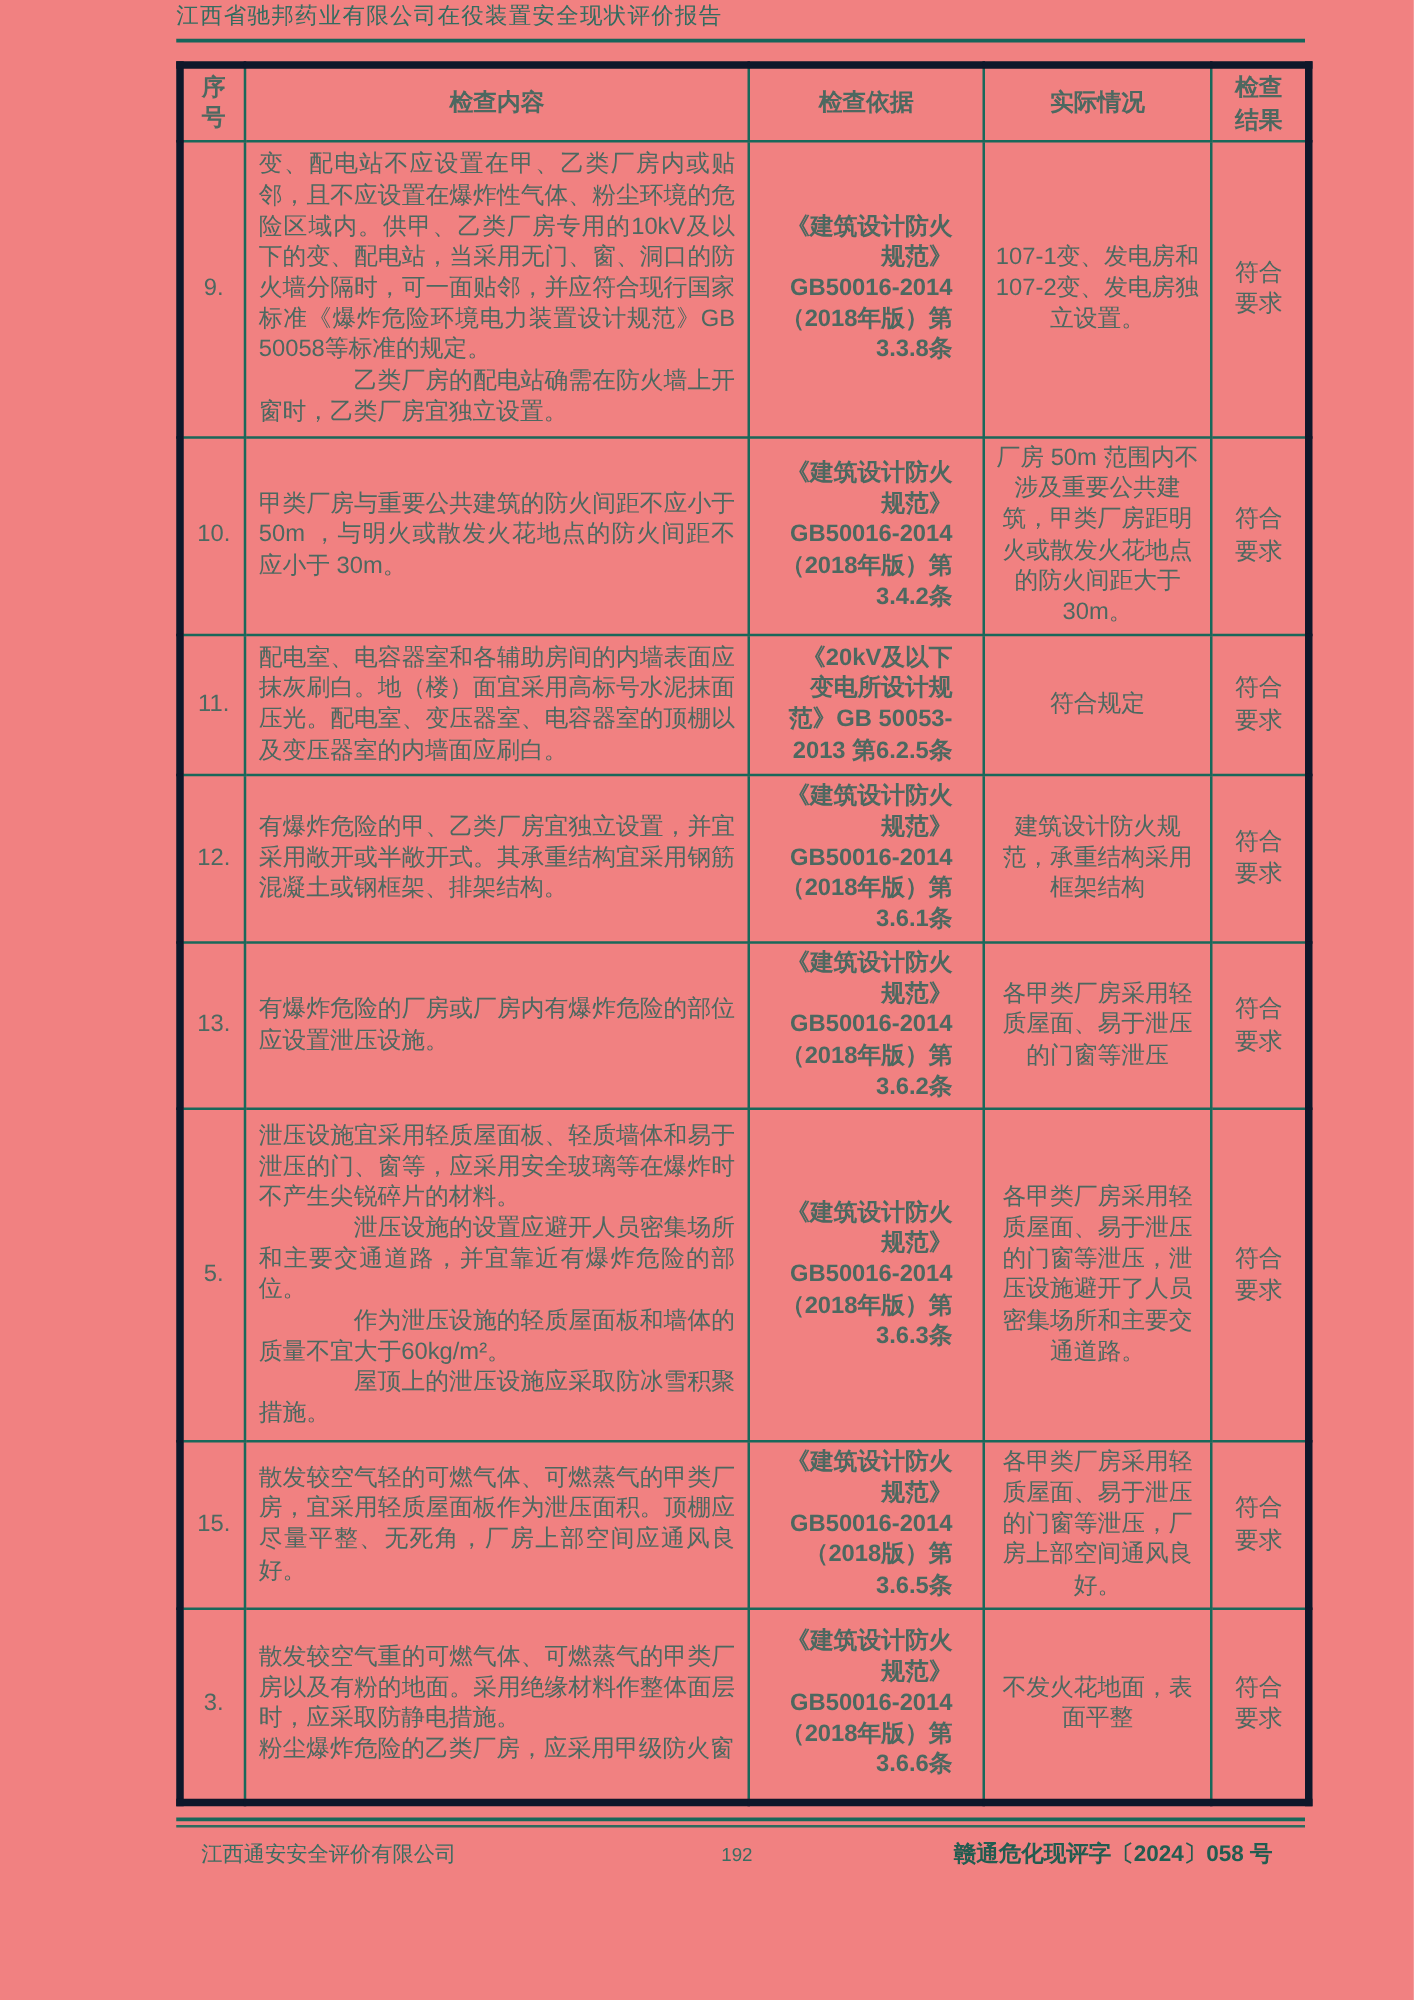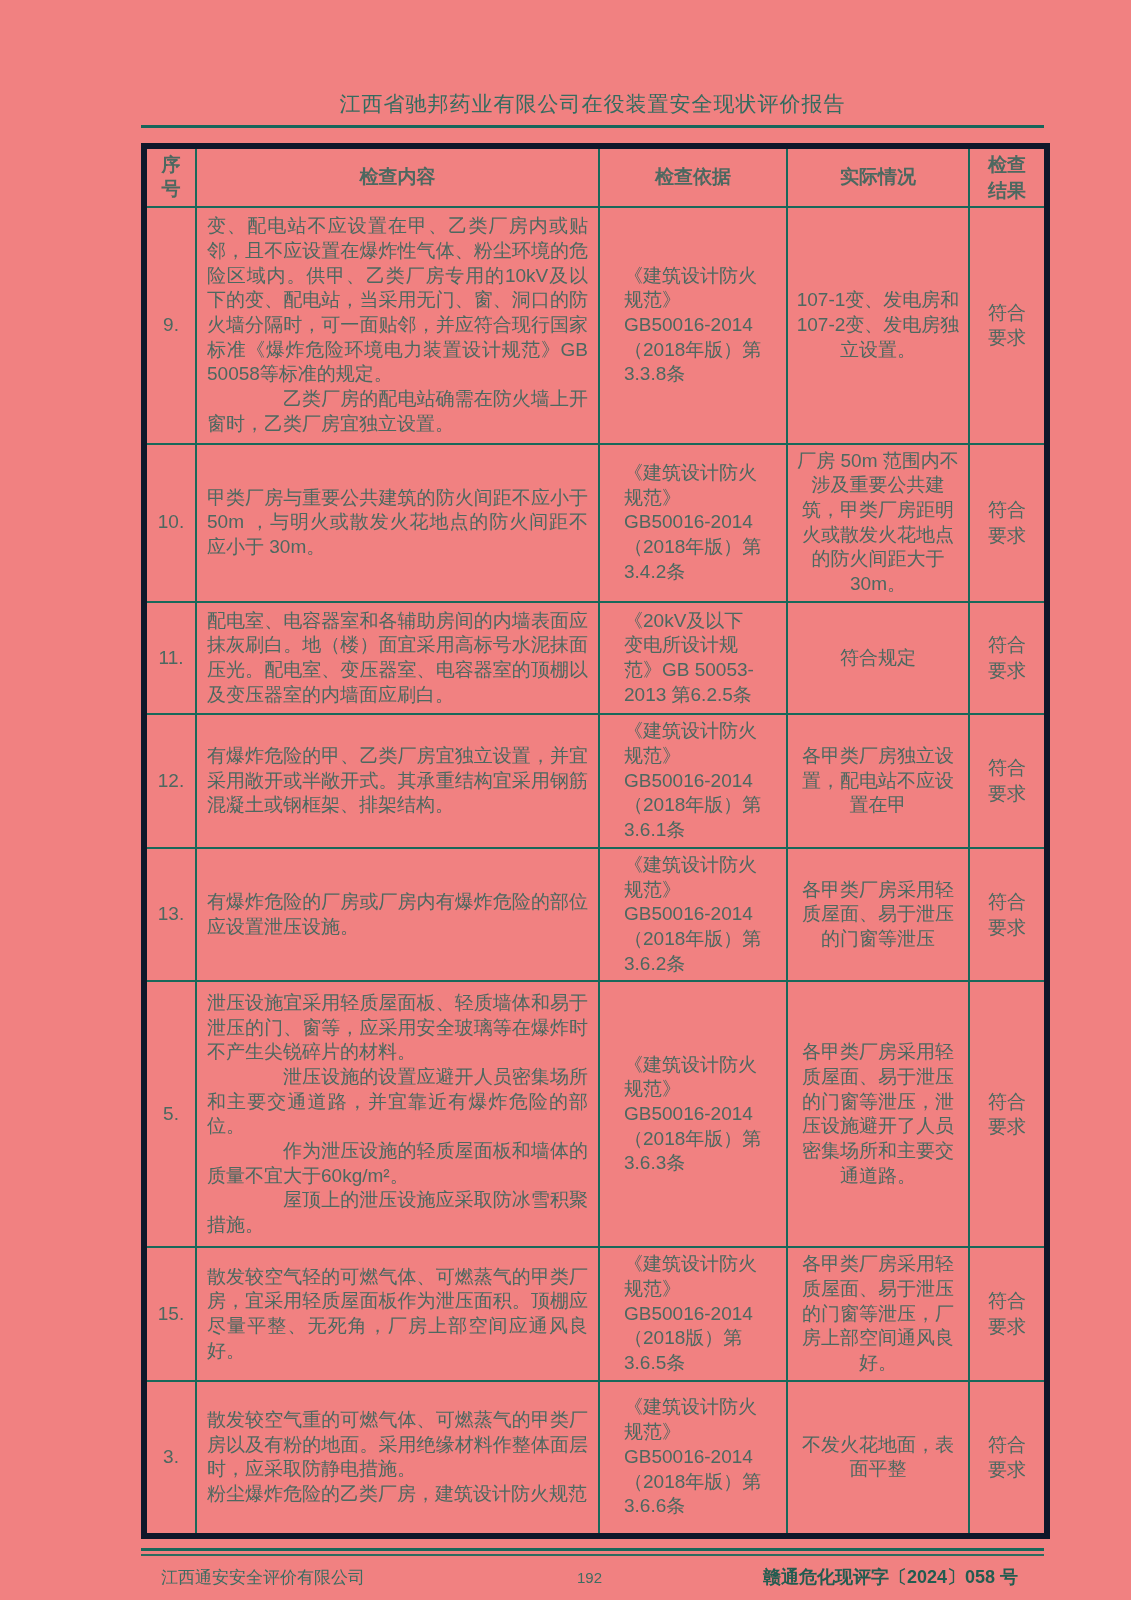--- a/index.html
+++ b/index.html
@@ -6,23 +6,21 @@
   body{font-family:"Liberation Sans",sans-serif;}
   .page{
     position:relative;
     width:1131px;height:1600px;
     background:#f18181;
     color:#4d6860;
     overflow:hidden;
   }
   .content{width:903px;margin-left:141px;}
   .doc-title{
-    padding-top:90px;
-    text-align:center;
-    font-size:21px;
+    font-size:18px;
     letter-spacing:1px;
     color:#346b5f;
   }
   .title-rule{
     margin-top:7px;
     border-top:3px solid #17655a;
     height:0;
   }
   table.inspect{
     margin-top:15px;
@@ -41,21 +39,21 @@
   }
   th{
     font-weight:bold;
     font-size:20px;
     text-align:center;
     color:#2d5f53;
     padding:3px 0;
   }
   .c-no{text-align:center;font-size:17px;padding:2px;}
   .c-content{text-align:justify;padding:6px 10px;}
-  .c-basis{text-align:left;padding:4px 24px;}
+  .c-basis{text-align:right;padding:4px 24px;font-weight:bold;}
   .c-actual{text-align:center;padding:4px 8px;margin-top:48px;}
   .c-result{text-align:center;padding:2px;}
   .w2{display:inline-block;width:2.2em;line-height:1.35;}
   .w1{display:inline-block;width:1.1em;line-height:1.25;text-align:center;}
   .vtop{vertical-align:top;}
   .c-content p{margin:0;}
   .ind{text-indent:4em;}
   .footer-rule{
     margin-top:9px;
     height:3px;
@@ -132,21 +130,21 @@
           <td class="c-actual">符合规定</td>
           <td class="c-result"><span class="w2">符合要求</span></td>
         </tr>
 
         <tr style="height:96px">
           <td class="c-no">12.</td>
           <td class="c-content">
             <p>有爆炸危险的甲、乙类厂房宜独立设置，并宜采用敞开或半敞开式。其承重结构宜采用钢筋混凝土或钢框架、排架结构。</p>
           </td>
           <td class="c-basis">《建筑设计防火规范》GB50016-2014（2018年版）第3.6.1条</td>
-          <td class="c-actual">各甲类厂房独立设置，配电站不应设置在甲</td>
+          <td class="c-actual">建筑设计防火规范，承重结构采用框架结构</td>
           <td class="c-result"><span class="w2">符合要求</span></td>
         </tr>
 
         <tr style="height:100px">
           <td class="c-no">13.</td>
           <td class="c-content">
             <p>有爆炸危险的厂房或厂房内有爆炸危险的部位应设置泄压设施。</p>
           </td>
           <td class="c-basis">《建筑设计防火规范》GB50016-2014（2018年版）第3.6.2条</td>
           <td class="c-actual">各甲类厂房采用轻质屋面、易于泄压的门窗等泄压</td>
@@ -173,21 +171,21 @@
           </td>
           <td class="c-basis">《建筑设计防火规范》GB50016-2014（2018版）第3.6.5条</td>
           <td class="c-actual">各甲类厂房采用轻质屋面、易于泄压的门窗等泄压，厂房上部空间通风良好。</td>
           <td class="c-result"><span class="w2">符合要求</span></td>
         </tr>
 
         <tr style="height:155px">
           <td class="c-no">3.</td>
           <td class="c-content vtop">
             <p>散发较空气重的可燃气体、可燃蒸气的甲类厂房以及有粉的地面。采用绝缘材料作整体面层时，应采取防静电措施。</p>
-            <p>粉尘爆炸危险的乙类厂房，建筑设计防火规范</p>
+            <p>粉尘爆炸危险的乙类厂房，应采用甲级防火窗</p>
           </td>
           <td class="c-basis">《建筑设计防火规范》GB50016-2014（2018年版）第3.6.6条</td>
           <td class="c-actual">不发火花地面，表面平整</td>
           <td class="c-result"><span class="w2">符合要求</span></td>
         </tr>
 
       </tbody>
     </table>
 
     <div class="footer-rule"></div>

